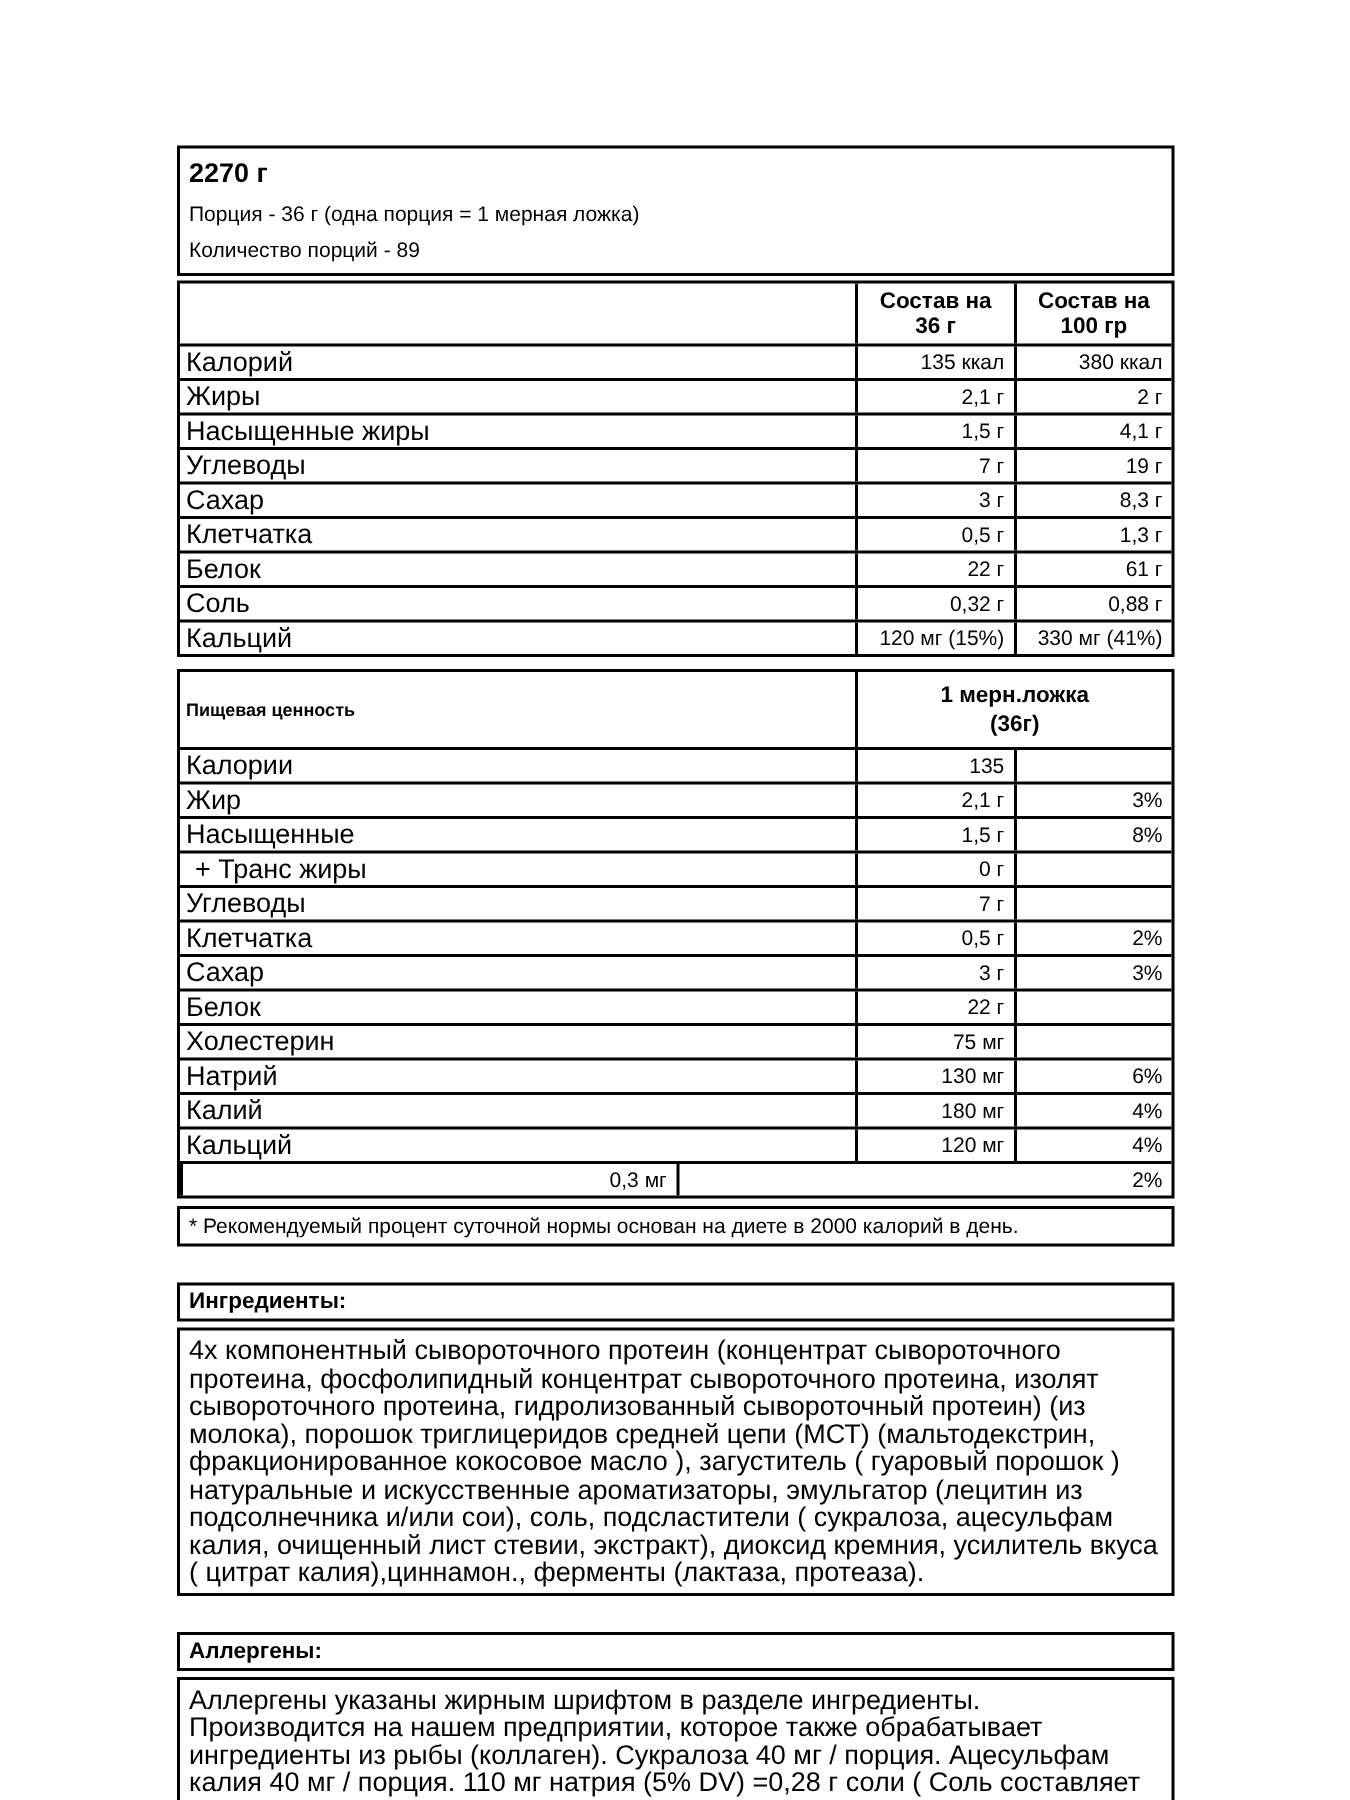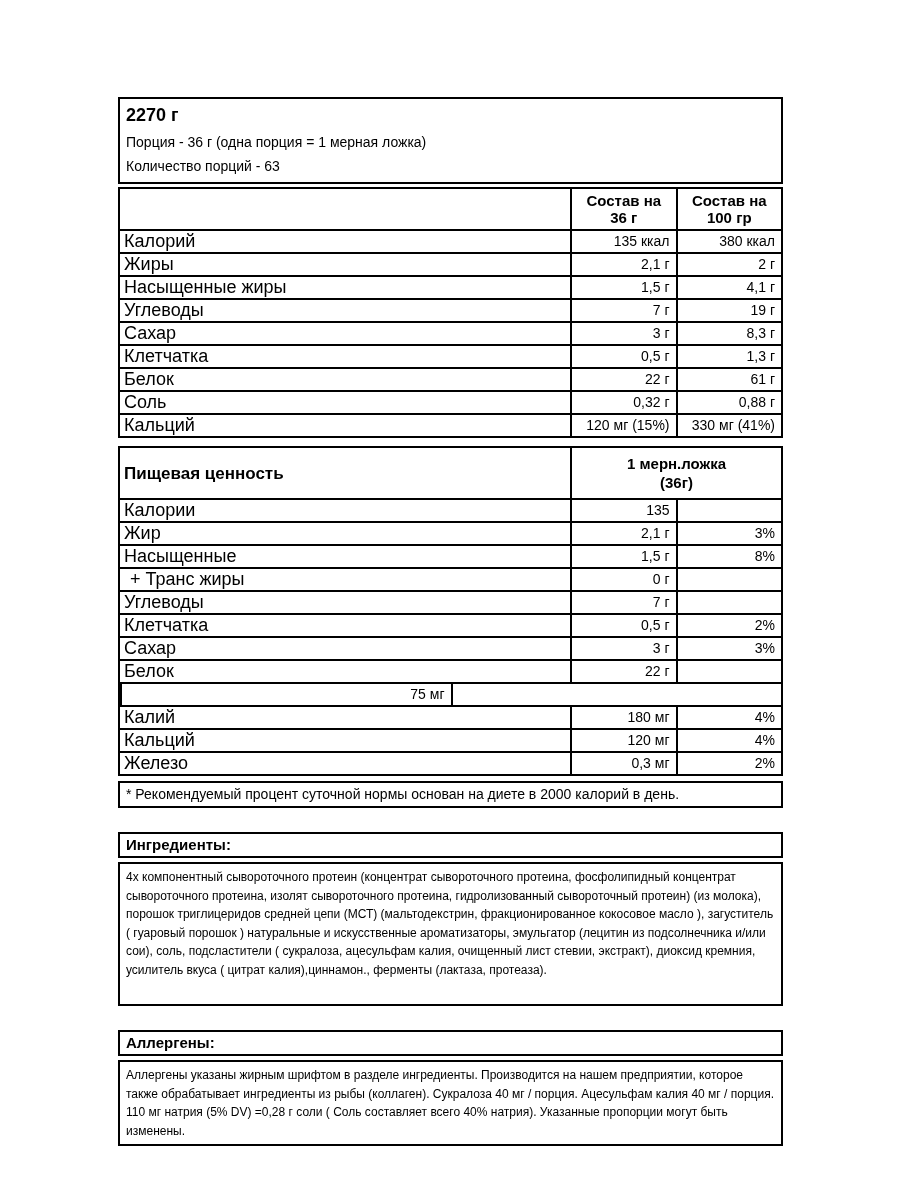--- a/index.html
+++ b/index.html
@@ -19,40 +19,40 @@
   
   .tbl { border:2px solid #000; }
   .tbl1 { margin-bottom:8px; }
   .tbl2 { margin-bottom:5px; }
   .trow { display:flex; border-top:2px solid #000; }
   .trow:first-child { border-top:none; }
   .c-label { flex:0 0 450px; font-size:18px; line-height:17px; padding:2px 4px; }
   .c-val   { flex:1; font-size:14px; line-height:17px; padding:2px 6px; text-align:right; border-left:2px solid #000; }
   .thead .c-val { text-align:center; font-weight:700; font-size:15px; }
   .tbl1 .thead .c-val { display:flex; flex-direction:column; justify-content:center; padding:3px 2px; line-height:17px; }
-  .tbl2 .thead .c-label { display:flex; align-items:center; font-weight:700; font-size:17px; }
+  .tbl2 .thead .c-label { display:flex; align-items:center; font-weight:700; font-size:12px; }
   .tbl2 .thead .c-val { display:flex; flex-direction:column; justify-content:center; padding:6px 2px; line-height:19px; }
   .indent { padding-left:10px; }
 
   
   .note-box  { border:2px solid #000; padding:3px 6px; font-size:14px; line-height:17px; margin-bottom:5px; }
   .title-box { border:2px solid #000; padding:2px 6px; font-size:15px; font-weight:700; line-height:18px; margin-bottom:4px;margin-top:24px; }
-  .text-box  { border:2px solid #000; padding:4px 6px; font-size:12px; line-height:18.5px; margin-bottom:7px; }
+  .text-box  { border:2px solid #000; padding:4px 6px; font-size:18px; line-height:18.5px; margin-bottom:7px; }
   .ing-box { min-height:144px; }
   .alg-box { min-height:80px; }
 </style>
 </head>
 <body>
 
 <div class="sheet">
 
   <div class="header-box">
     <div class="weight">2270 г</div>
     <div class="hline">Порция - 36 г (одна порция = 1 мерная ложка)</div>
-    <div class="hline">Количество порций - 63</div>
+    <div class="hline">Количество порций - 89</div>
   </div>
 
   <div class="tbl tbl1">
     <div class="trow thead">
       <div class="c-label"></div>
       <div class="c-val">
         <div>Состав на</div>
         <div>36 г</div>
       </div>
       <div class="c-val">
@@ -151,35 +151,40 @@
       <div class="c-label">Сахар</div>
       <div class="c-val">3 г</div>
       <div class="c-val">3%</div>
     </div>
     <div class="trow">
       <div class="c-label">Белок</div>
       <div class="c-val">22 г</div>
       <div class="c-val"></div>
     </div>
     <div class="trow">
+      <div class="c-label">Холестерин</div>
       <div class="c-val">75 мг</div>
       <div class="c-val"></div>
+    </div>
+    <div class="trow">
+      <div class="c-label">Натрий</div>
+      <div class="c-val">130 мг</div>
+      <div class="c-val">6%</div>
     </div>
     <div class="trow">
       <div class="c-label">Калий</div>
       <div class="c-val">180 мг</div>
       <div class="c-val">4%</div>
     </div>
     <div class="trow">
       <div class="c-label">Кальций</div>
       <div class="c-val">120 мг</div>
       <div class="c-val">4%</div>
     </div>
     <div class="trow">
-      <div class="c-label">Железо</div>
       <div class="c-val">0,3 мг</div>
       <div class="c-val">2%</div>
     </div>
   </div>
 
   <div class="note-box">
     <span>* Рекомендуемый процент суточной нормы основан на диете в 2000 калорий в день.</span>
   </div>
 
   <div class="title-box">

